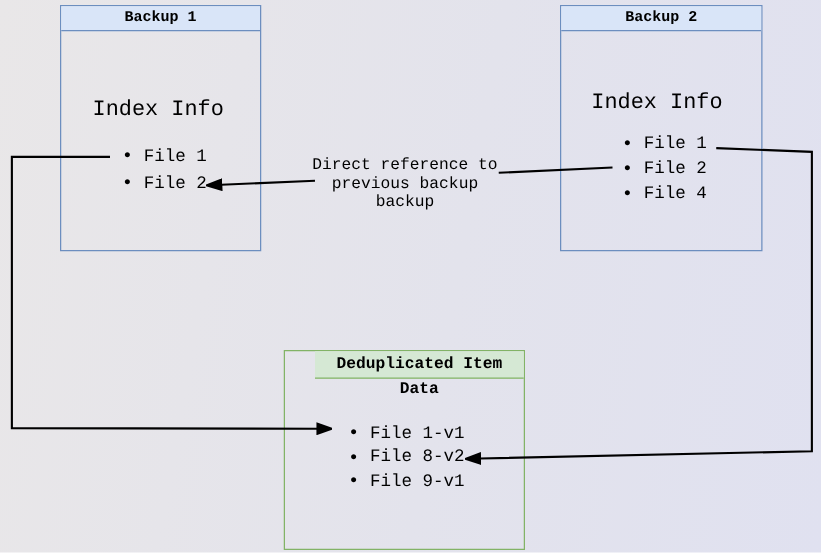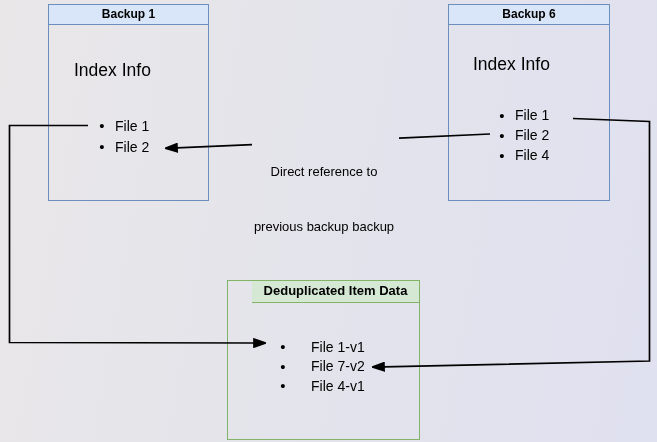--- a/index.html
+++ b/index.html
@@ -8,21 +8,21 @@
   }
   .canvas {
     position: relative;
     width: 657px;
     height: 442px;
     overflow: hidden;
     background: linear-gradient(100deg,
       var(--bg_start, #e9e7e8) 0%,
       var(--bg_mid, #e3e3ec) 55%,
       var(--bg_end, #e0e1f0) 100%);
-    font-family: Liberation Sans, sans-serif;
+    font-family: Liberation Mono, monospace;
     color: var(--text, #000);
   }
   .node {
     position: absolute;
     border: 1.5px solid;
     box-sizing: border-box;
     background: transparent;
   }
   .node.blue  { border-color: var(--blue_border, #6c8ebf); }
   .node.green { border-color: var(--green_border, #82b366); }
@@ -45,31 +45,32 @@
     line-height: 20px;
     font-size: 13px;
     background: var(--green_fill, #d5e8d4);
     border-bottom-color: var(--green_border, #82b366);
   }
   .index-label {
     position: absolute;
     font-size: 17.5px;
     line-height: 20px;
     white-space: nowrap;
+    margin-top: 18px;
   }
   .file-list { position: absolute; }
   .file-row {
     display: flex;
     align-items: center;
     font-size: 14px;
     white-space: nowrap;
   }
   .row-h20 .file-row { height: 20px; }
   .row-h21 .file-row { height: 21px; }
-  .row-h195 .file-row { height: 19.5px; gap: 15px; }
+  .row-h195 .file-row { height: 19.5px; }
   .bullet {
     display: inline-block;
     width: 14px;
     text-align: center;
     flex: 0 0 14px;
   }
   .bullet::before { content: "\2022"; font-size: 15px; }
   .file-text { margin-left: 6px; }
   .edges-layer {
     position: absolute;
@@ -84,21 +85,21 @@
   }
   .edge-label {
     position: absolute;
     left: 243px;
     top: 125px;
     width: 162px;
     text-align: center;
     font-size: 13px;
     line-height: 14.8px;
   }
-  .edge-label span { display: block; margin-top: 40px; }
+  .edge-label span { display: block; }
 </style>
 </head>
 <body>
 
 <div class="canvas">
 
   <div class="node blue" style="left:48px; top:4px; width:161px; height:197px;">
     <div class="node-header">Backup 1</div>
   </div>
   <div class="index-label" style="left:74px; top:60px;">Index Info</div>
@@ -107,21 +108,21 @@
       <span class="bullet"></span>
       <span class="file-text">File 1</span>
     </div>
     <div class="file-row">
       <span class="bullet"></span>
       <span class="file-text">File 2</span>
     </div>
   </div>
 
   <div class="node blue" style="left:448px; top:4px; width:162px; height:197px;">
-    <div class="node-header">Backup 6</div>
+    <div class="node-header">Backup 2</div>
   </div>
   <div class="index-label" style="left:473px; top:54px;">Index Info</div>
   <div class="file-list row-h20" style="left:495px; top:105px;">
     <div class="file-row">
       <span class="bullet"></span>
       <span class="file-text">File 1</span>
     </div>
     <div class="file-row">
       <span class="bullet"></span>
       <span class="file-text">File 2</span>
@@ -135,25 +136,25 @@
   <div class="node green" style="left:227px; top:280px; width:193px; height:160px;padding-left:24px;">
     <div class="node-header">Deduplicated Item Data</div>
   </div>
   <div class="file-list row-h195" style="left:276px; top:337px;">
     <div class="file-row">
       <span class="bullet"></span>
       <span class="file-text">File 1-v1</span>
     </div>
     <div class="file-row">
       <span class="bullet"></span>
-      <span class="file-text">File 7-v2</span>
+      <span class="file-text">File 8-v2</span>
     </div>
     <div class="file-row">
       <span class="bullet"></span>
-      <span class="file-text">File 4-v1</span>
+      <span class="file-text">File 9-v1</span>
     </div>
   </div>
 
   <svg class="edges-layer" viewBox="0 0 657 442">
     <defs>
       <marker id="arrowhead" viewBox="0 0 13 10" refX="1" refY="5" markerWidth="13" markerHeight="10" markerUnits="userSpaceOnUse" orient="auto">
         <path d="M 1 1 L 12.5 5 L 1 9 Z" fill="#000" stroke="none" style="fill: var(--line, #000);"></path>
       </marker>
     </defs>
 

